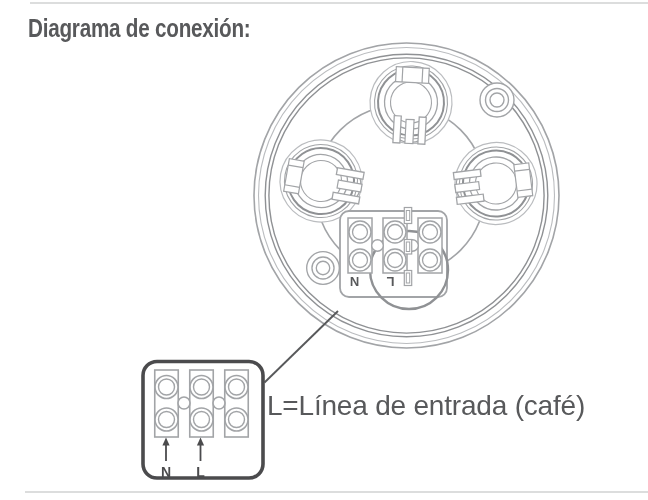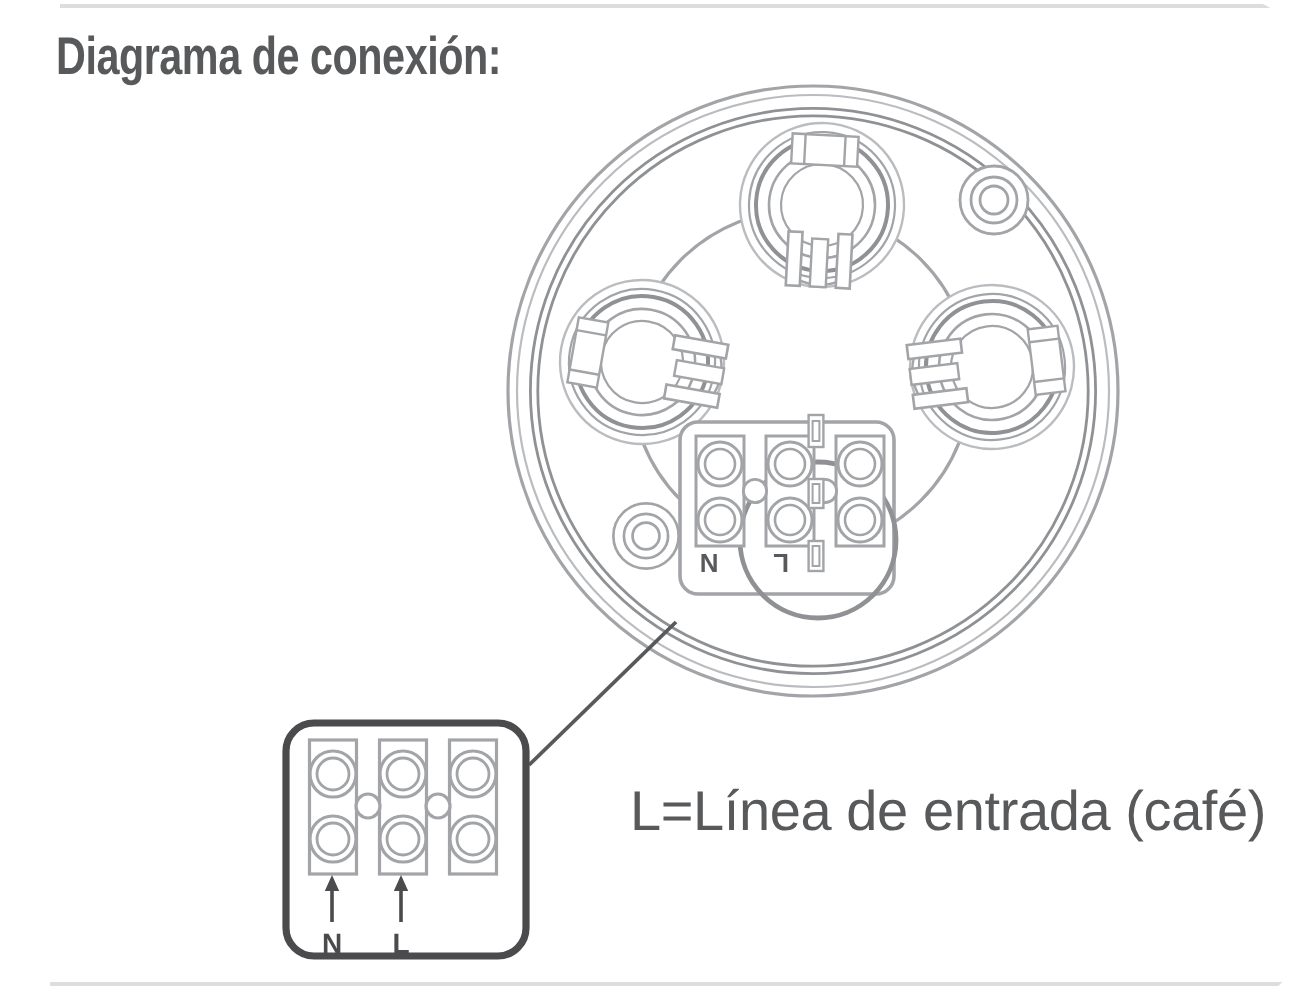--- a/index.html
+++ b/index.html
@@ -1,29 +1,29 @@
 <!DOCTYPE html>
 <html style="--line: #a2a4a7; --line-soft: #babcbf; --line-strong: #8f9194; --dark: #58595b; --box-border: #4b4b4d; --rule: #dcdddd; --background: #ffffff;"><head>
 <meta charset="utf-8">
 <style>
   :root{
     --line:#a2a4a7; --line-soft:#babcbf; --line-strong:#8f9194;
     --dark:#58595b; --box-border:#4b4b4d; --rule:#dcdddd; --background:#ffffff;
   }
   html,body{margin:0;padding:0;}
   body{background:var(--background);font-family:"Liberation Sans",sans-serif;}
-  .stage{position:relative;width:648px;height:500px;background:var(--background);overflow:hidden;border-radius:27px;}
+  .stage{position:relative;width:648px;height:500px;background:var(--background);overflow:hidden;}
   .rule{position:absolute;height:2px;background:var(--rule);}
   .rule.top{left:30px;right:0;top:2px;}
   .rule.bottom{left:25px;right:0;top:491px;}
   .title{position:absolute;left:28px;top:13px;color:var(--dark);
          font-size:26.5px;font-weight:bold;letter-spacing:-0.3px;white-space:nowrap;}
   .title .squeeze{display:inline-block;transform:scaleX(0.78);transform-origin:0 50%;}
   .legend{position:absolute;left:267px;top:386px;color:var(--dark);
-          font-size:28px;line-height:39px;letter-spacing:-0.2px;white-space:nowrap;margin-left:48px;}
+          font-size:28px;line-height:39px;letter-spacing:-0.2px;white-space:nowrap;}
   svg{position:absolute;left:0;top:0;}
   text{font-family:"Liberation Sans",sans-serif;}
 </style>
 </head>
 <body>
 
 <div class="stage">
 
   <div class="rule top"></div>
   <div class="rule bottom"></div>

